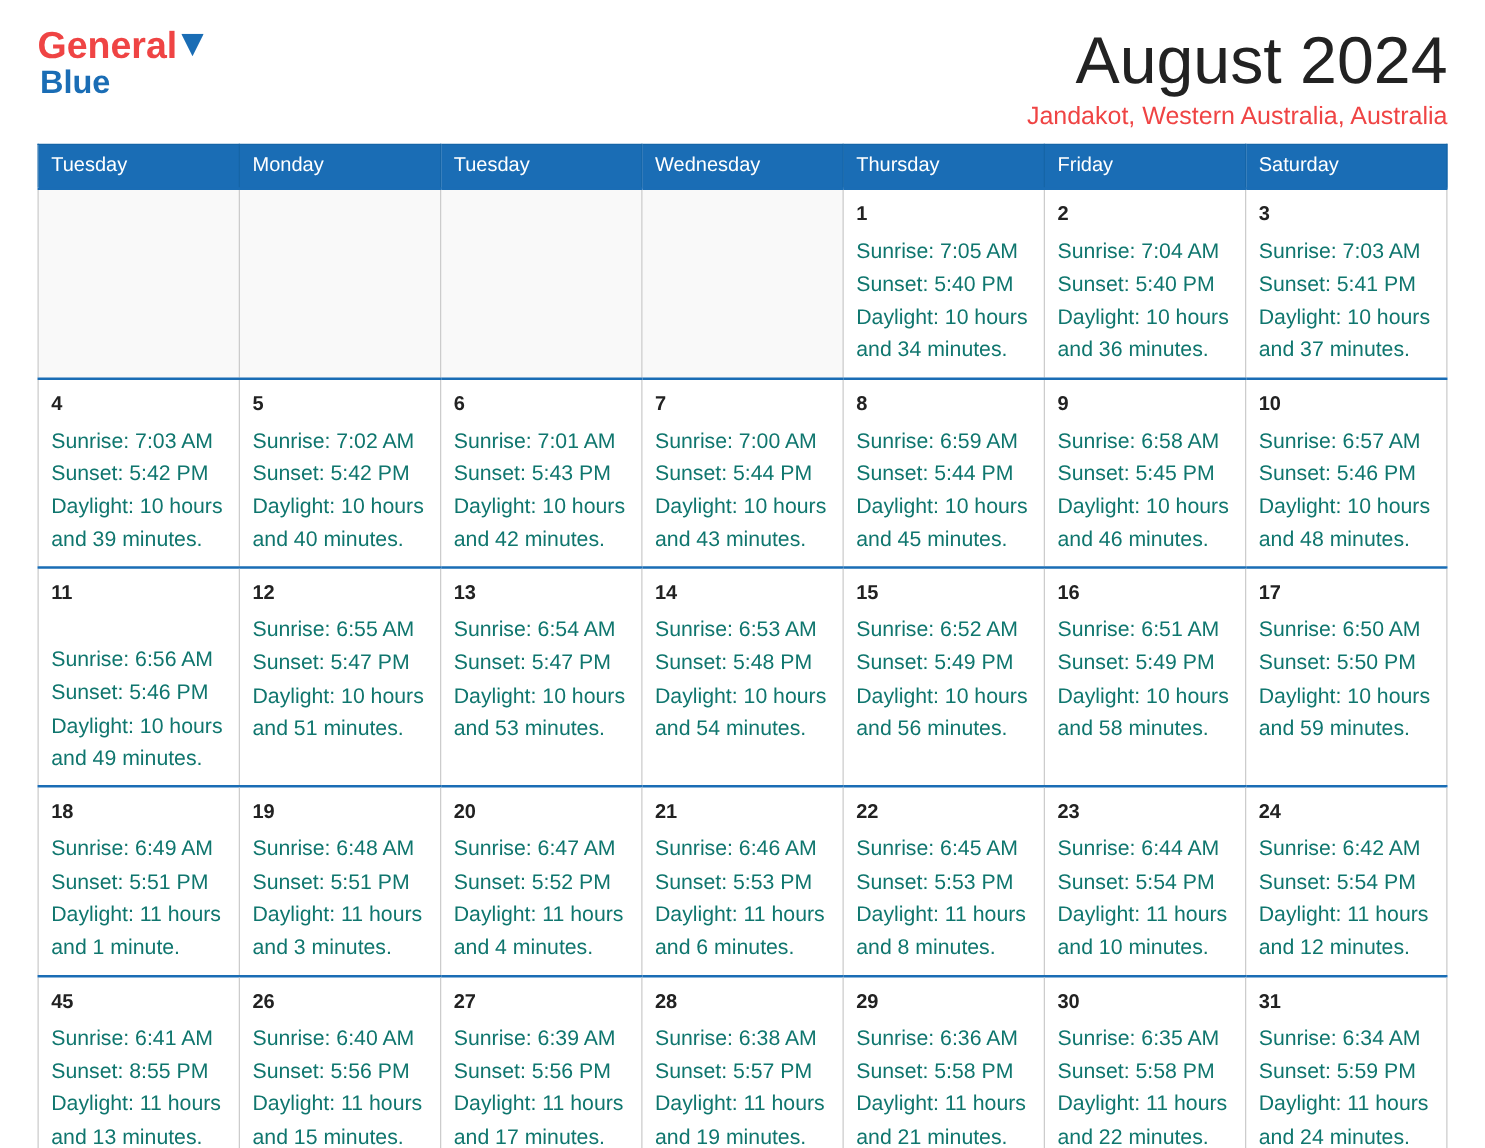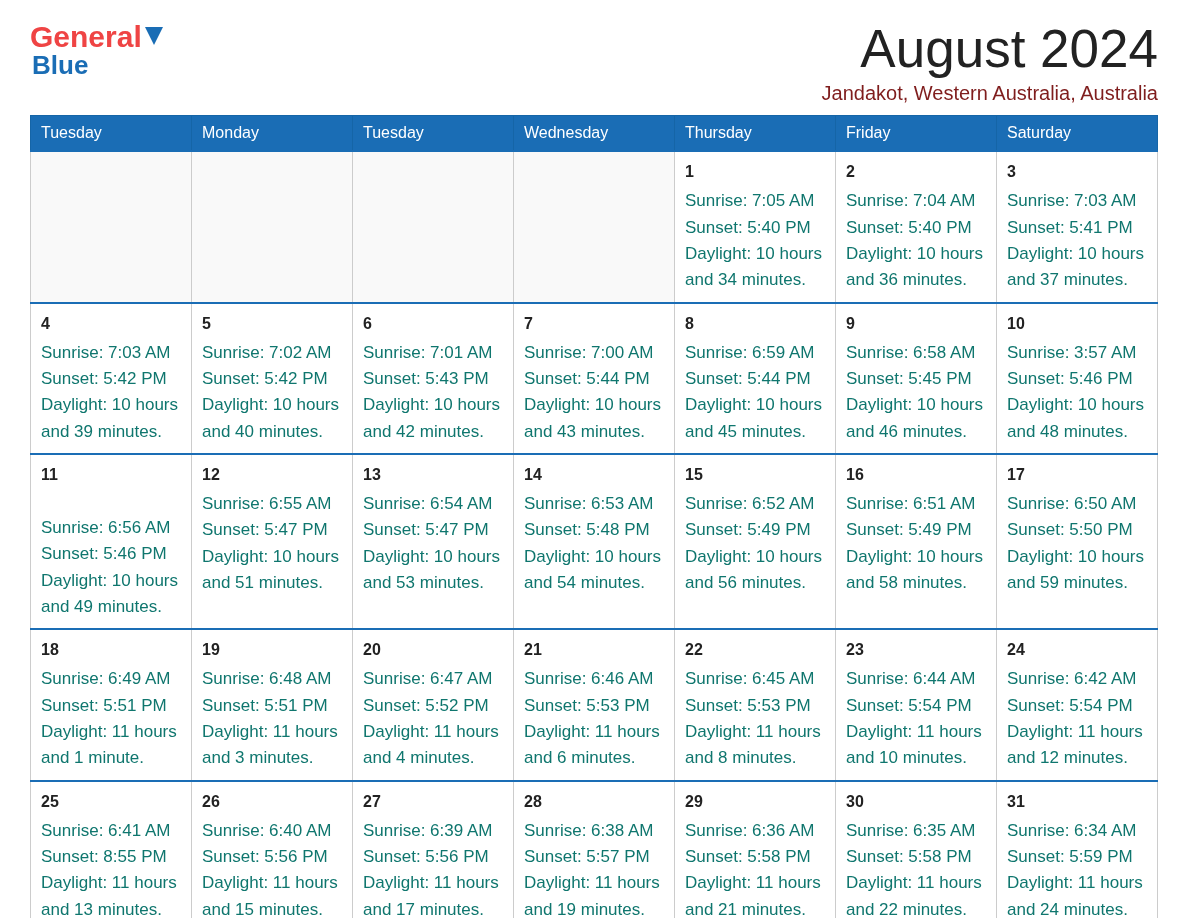--- a/index.html
+++ b/index.html
@@ -26,21 +26,21 @@
       text-align: right;
     }
     .month-title {
       font-size: 53px;
       font-weight: normal;
       color: #222;
       line-height: 1.1;
     }
     .location {
       font-size: 20px;
-      color: #7f1d1d;
+      color: #ef4444;
       margin-top: 4px;
     }
     .calendar {
       width: 100%;
       border-collapse: collapse;
       margin-top: 10px;
     }
     .calendar th {
       background-color: #1a6db5;
       color: #fff;
@@ -181,21 +181,21 @@
         </td>
         <td>
           <span class="day-number">9</span>
           <div class="day-info" style="white-space: pre-line;">Sunrise: 6:58 AM
 Sunset: 5:45 PM
 Daylight: 10 hours
 and 46 minutes.</div>
         </td>
         <td>
           <span class="day-number">10</span>
-          <div class="day-info" style="white-space: pre-line;">Sunrise: 3:57 AM
+          <div class="day-info" style="white-space: pre-line;">Sunrise: 6:57 AM
 Sunset: 5:46 PM
 Daylight: 10 hours
 and 48 minutes.</div>
         </td>
       </tr>
       <tr>
         <td>
           <span class="day-number">11</span>
           <div class="day-info" style="white-space: pre-line; margin-top: 28px;">Sunrise: 6:56 AM
 Sunset: 5:46 PM
@@ -291,21 +291,21 @@
         <td>
           <span class="day-number">24</span>
           <div class="day-info" style="white-space: pre-line;">Sunrise: 6:42 AM
 Sunset: 5:54 PM
 Daylight: 11 hours
 and 12 minutes.</div>
         </td>
       </tr>
       <tr>
         <td>
-          <span class="day-number">25</span>
+          <span class="day-number">45</span>
           <div class="day-info" style="white-space: pre-line;">Sunrise: 6:41 AM
 Sunset: 8:55 PM
 Daylight: 11 hours
 and 13 minutes.</div>
         </td>
         <td>
           <span class="day-number">26</span>
           <div class="day-info" style="white-space: pre-line;">Sunrise: 6:40 AM
 Sunset: 5:56 PM
 Daylight: 11 hours

